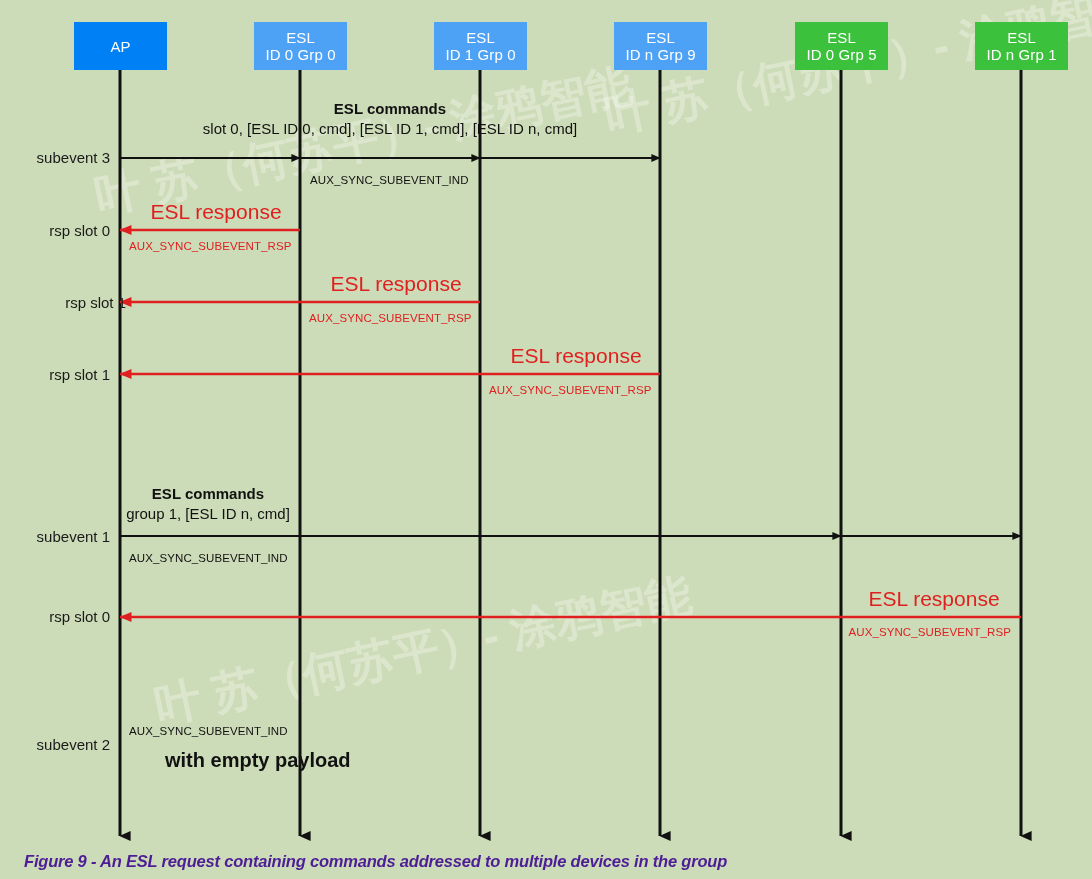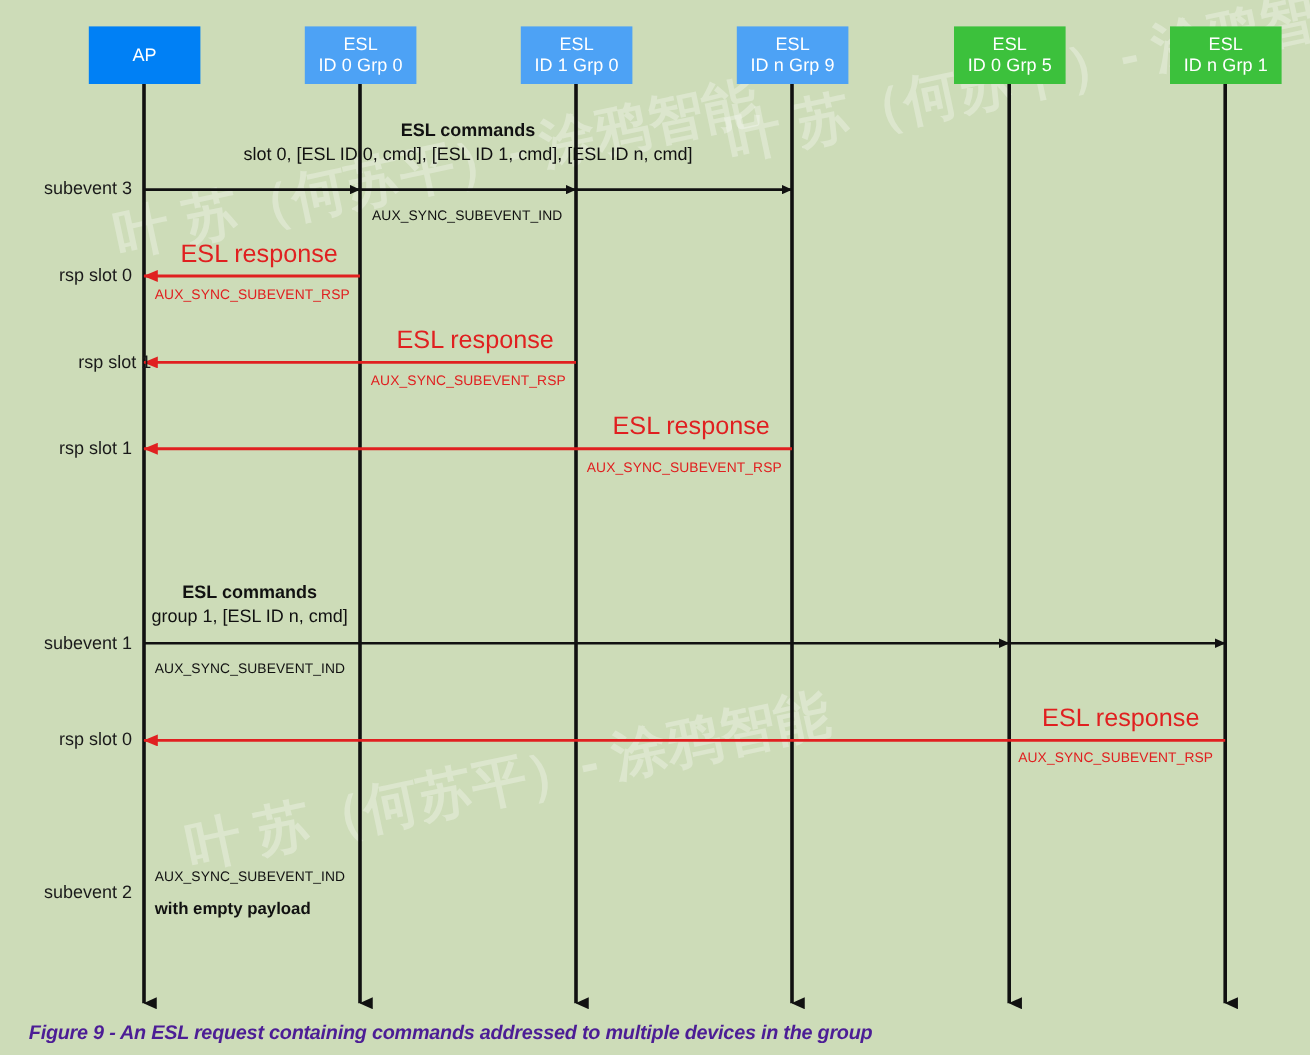--- a/index.html
+++ b/index.html
@@ -75,23 +75,24 @@
   }
   .rsp-pdu {
     font-size: 11.5px;
     color: #e02020;
     letter-spacing: 0.1px;
     text-align: center;
   }
   .rsp-pdu.right-al { transform: translate(-100%, 0); }
 
   .bold-note {
-    font-size: 14px;
-    font-weight: bold;
-    color: #111111;
+    font-size: 20px;
+    font-weight: bold;
+    color: #111111;
+    margin-left: 36px;
   }
 
   #caption {
     position: absolute;
     left: 24px;
     top: 852px;
     font-size: 16.5px;
     font-style: italic;
     font-weight: bold;
     color: #4c1d95;

